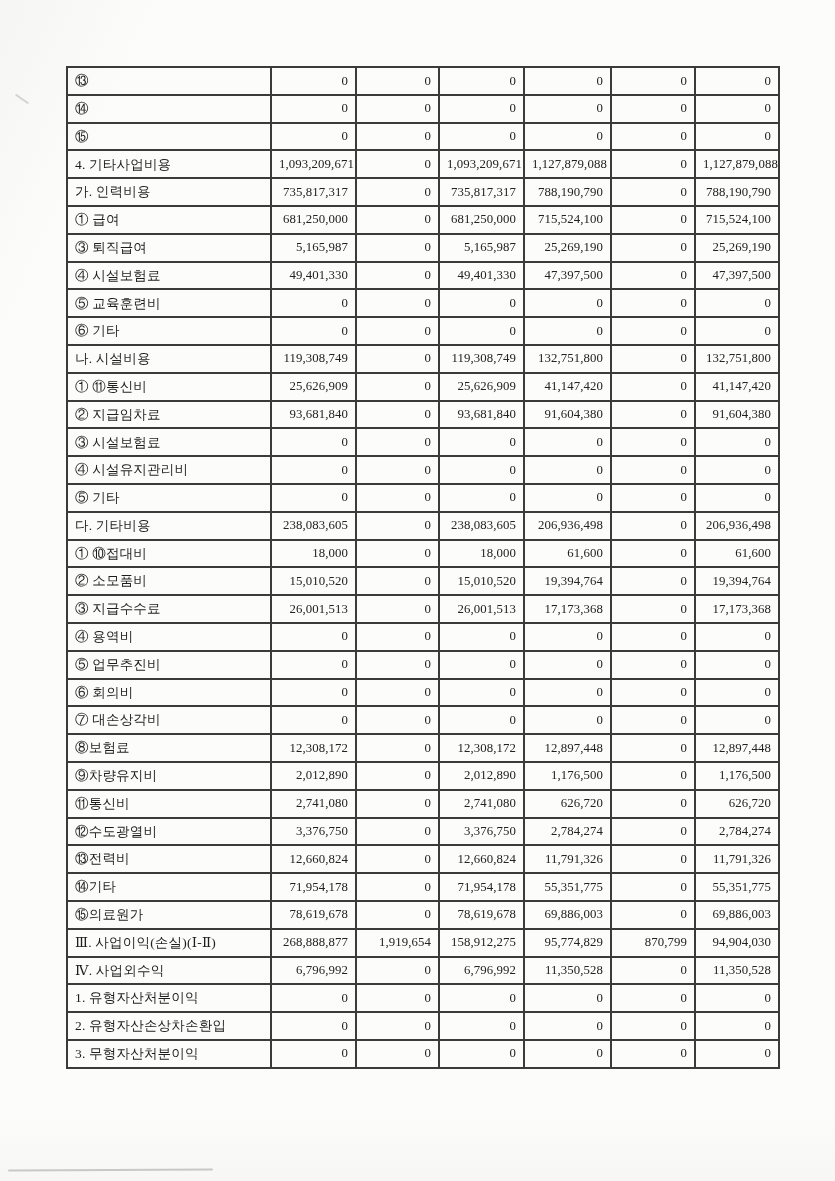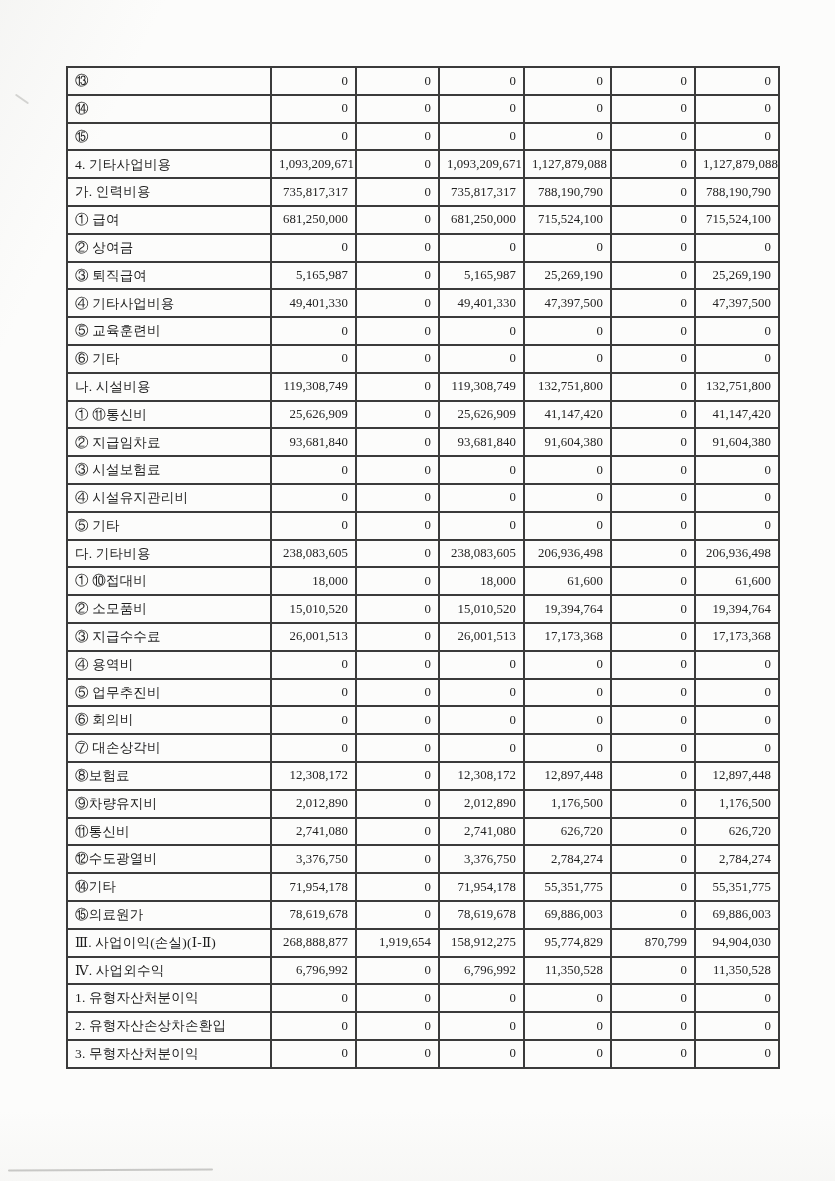--- a/index.html
+++ b/index.html
@@ -139,39 +139,30 @@
         <tr>
           <td class="label-cell">① 급여</td>
           <td class="num-cell">681,250,000</td>
           <td class="num-cell">0</td>
           <td class="num-cell">681,250,000</td>
           <td class="num-cell">715,524,100</td>
           <td class="num-cell">0</td>
           <td class="num-cell">715,524,100</td>
         </tr>
         <tr>
-          <td class="label-cell">② 상여금</td>
-          <td class="num-cell">0</td>
-          <td class="num-cell">0</td>
-          <td class="num-cell">0</td>
-          <td class="num-cell">0</td>
-          <td class="num-cell">0</td>
-          <td class="num-cell">0</td>
-        </tr>
-        <tr>
           <td class="label-cell">③ 퇴직급여</td>
           <td class="num-cell">5,165,987</td>
           <td class="num-cell">0</td>
           <td class="num-cell">5,165,987</td>
           <td class="num-cell">25,269,190</td>
           <td class="num-cell">0</td>
           <td class="num-cell">25,269,190</td>
         </tr>
         <tr>
-          <td class="label-cell">④ 기타사업비용</td>
+          <td class="label-cell">④ 시설보험료</td>
           <td class="num-cell">49,401,330</td>
           <td class="num-cell">0</td>
           <td class="num-cell">49,401,330</td>
           <td class="num-cell">47,397,500</td>
           <td class="num-cell">0</td>
           <td class="num-cell">47,397,500</td>
         </tr>
         <tr>
           <td class="label-cell">⑤ 교육훈련비</td>
           <td class="num-cell">0</td>
@@ -344,20 +335,29 @@
           <td class="num-cell">626,720</td>
         </tr>
         <tr>
           <td class="label-cell">⑫수도광열비</td>
           <td class="num-cell">3,376,750</td>
           <td class="num-cell">0</td>
           <td class="num-cell">3,376,750</td>
           <td class="num-cell">2,784,274</td>
           <td class="num-cell">0</td>
           <td class="num-cell">2,784,274</td>
+        </tr>
+        <tr>
+          <td class="label-cell">⑬전력비</td>
+          <td class="num-cell">12,660,824</td>
+          <td class="num-cell">0</td>
+          <td class="num-cell">12,660,824</td>
+          <td class="num-cell">11,791,326</td>
+          <td class="num-cell">0</td>
+          <td class="num-cell">11,791,326</td>
         </tr>
         <tr>
           <td class="label-cell">⑭기타</td>
           <td class="num-cell">71,954,178</td>
           <td class="num-cell">0</td>
           <td class="num-cell">71,954,178</td>
           <td class="num-cell">55,351,775</td>
           <td class="num-cell">0</td>
           <td class="num-cell">55,351,775</td>
         </tr>

